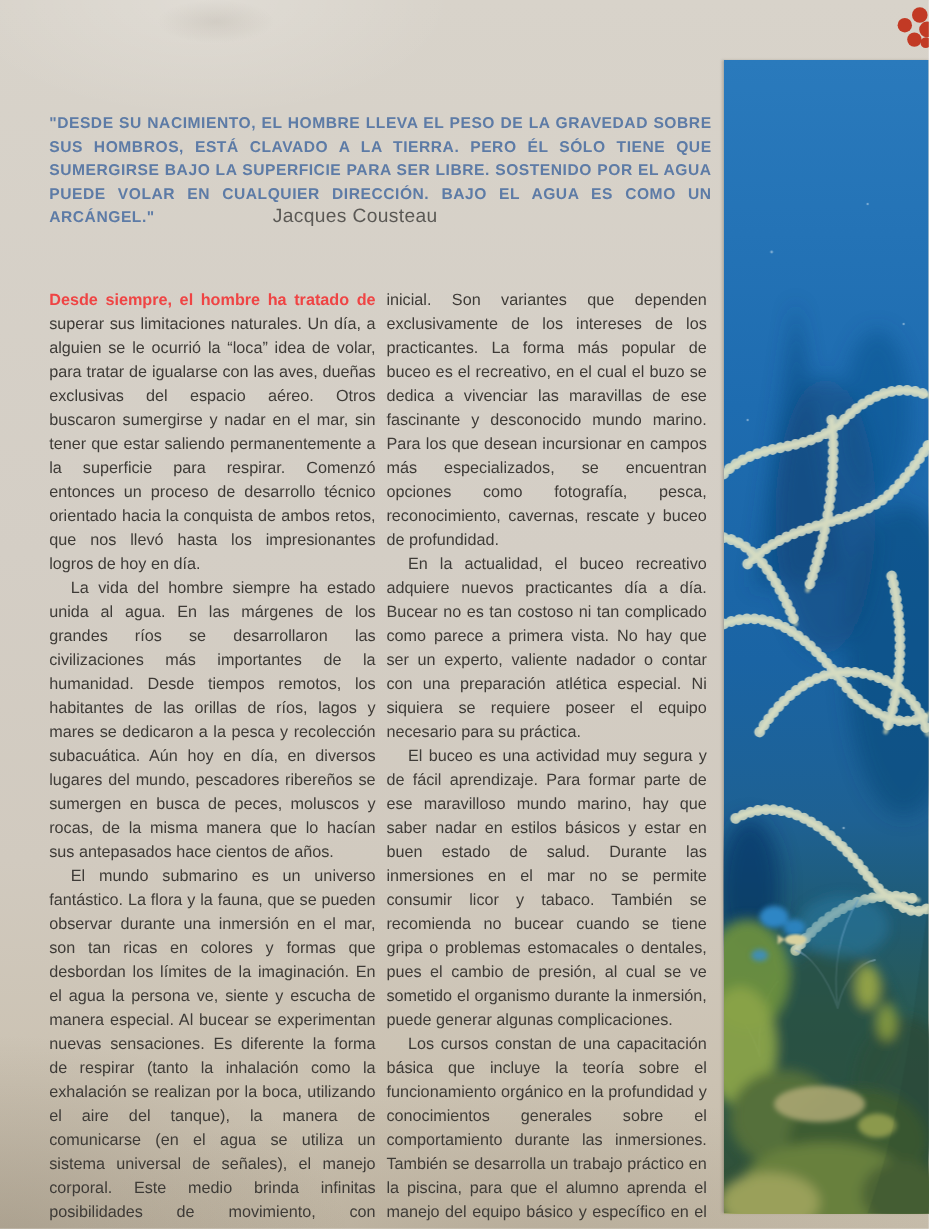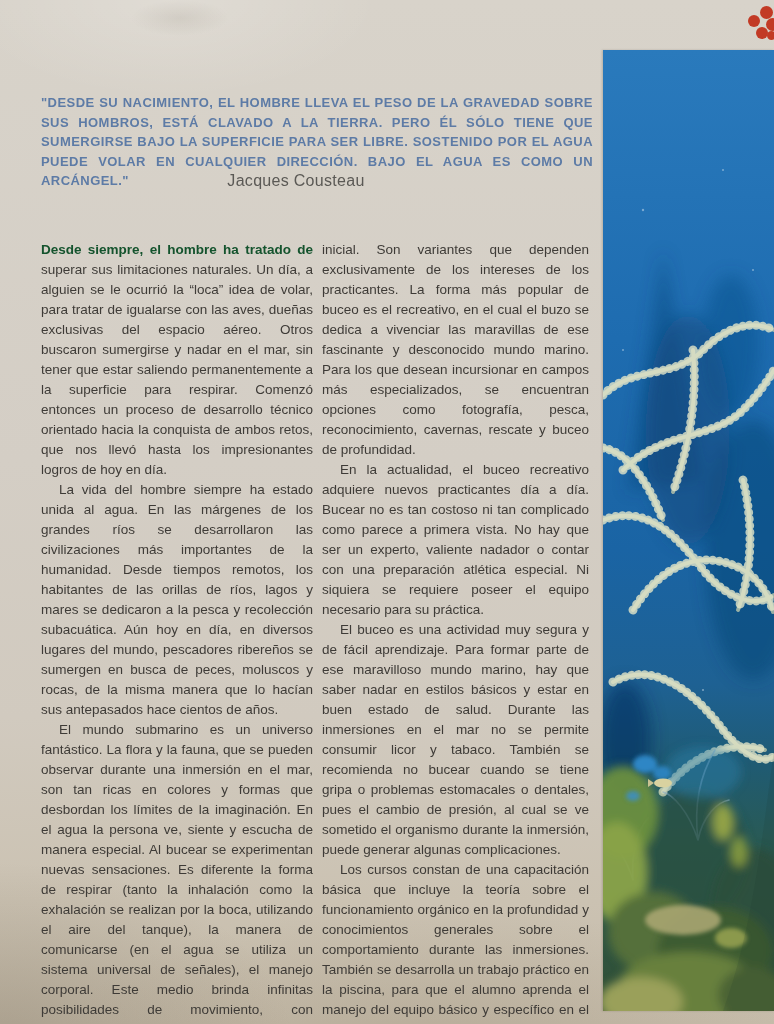--- a/index.html
+++ b/index.html
@@ -41,21 +41,21 @@
   
   .col{
     position:absolute;top:240px;
     font-size:13.5px;line-height:20px;color:#3e3b37;
     text-align:justify;
   }
   .col-left{left:41px;width:272px;}
   .col-right{left:322px;width:267px;}
   .col p{margin:0;}
   .col p.indent{text-indent:18px;}
-  .lead{font-weight:700;color:#14532d;}
+  .lead{font-weight:700;color:#ef4444;}
 
   
   .photo{
     position:absolute;left:603px;top:50px;width:171px;height:961px;
     overflow:hidden;
     box-shadow:-1px 0 2px rgba(80,70,55,.25);
   }
   .photo svg{display:block;width:100%;height:100%;}
 </style>
 </head>

